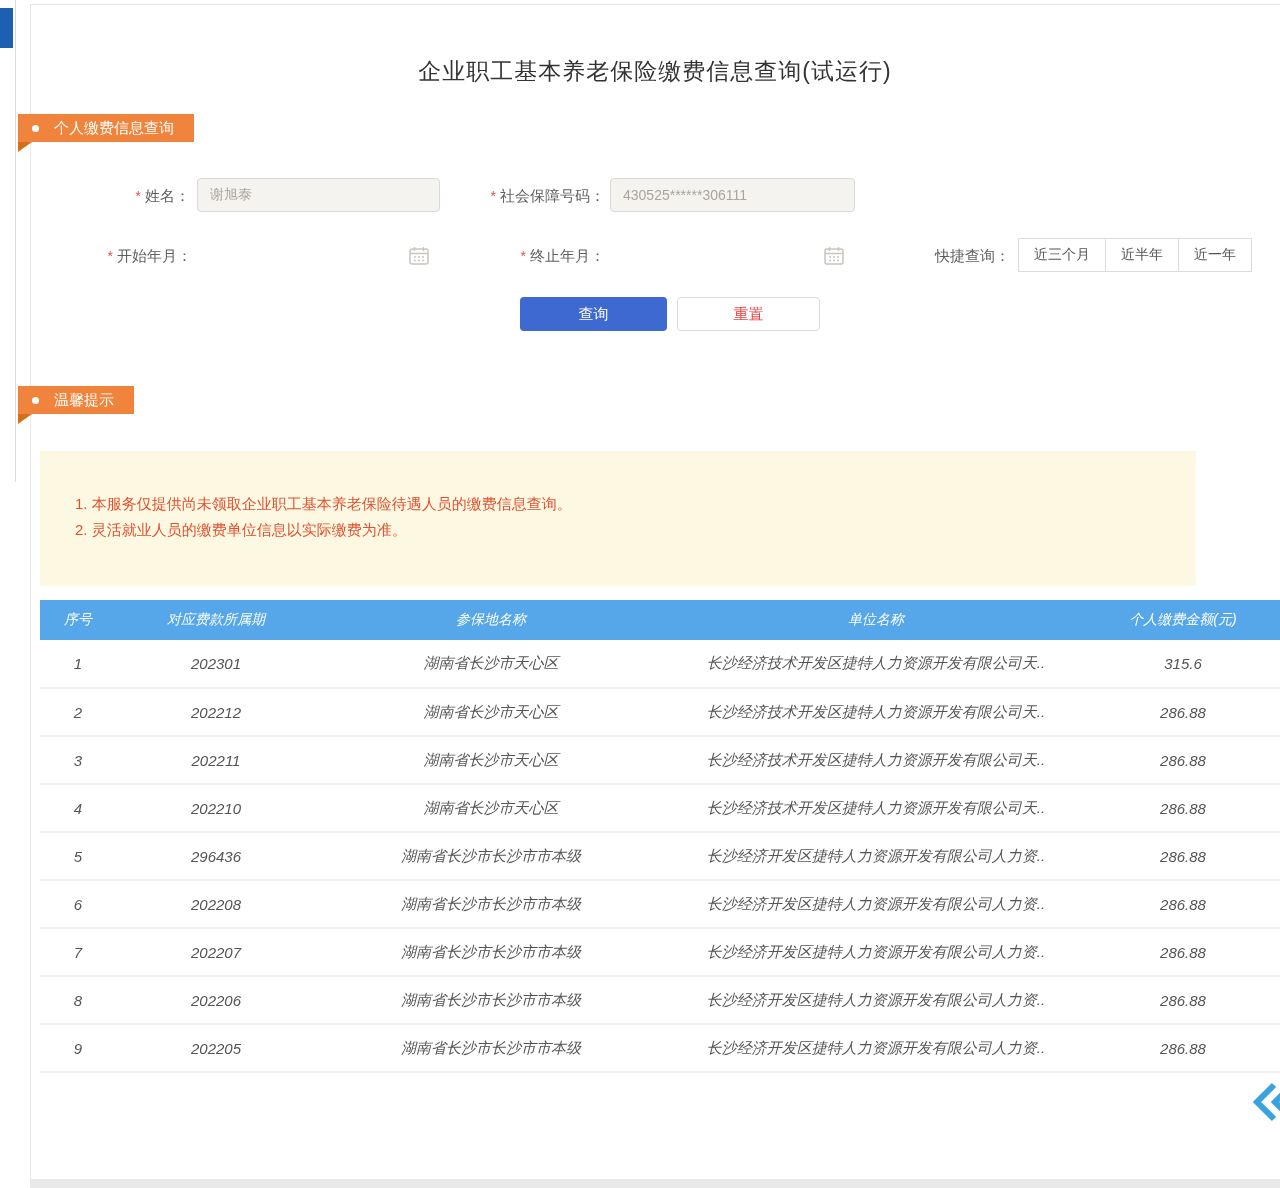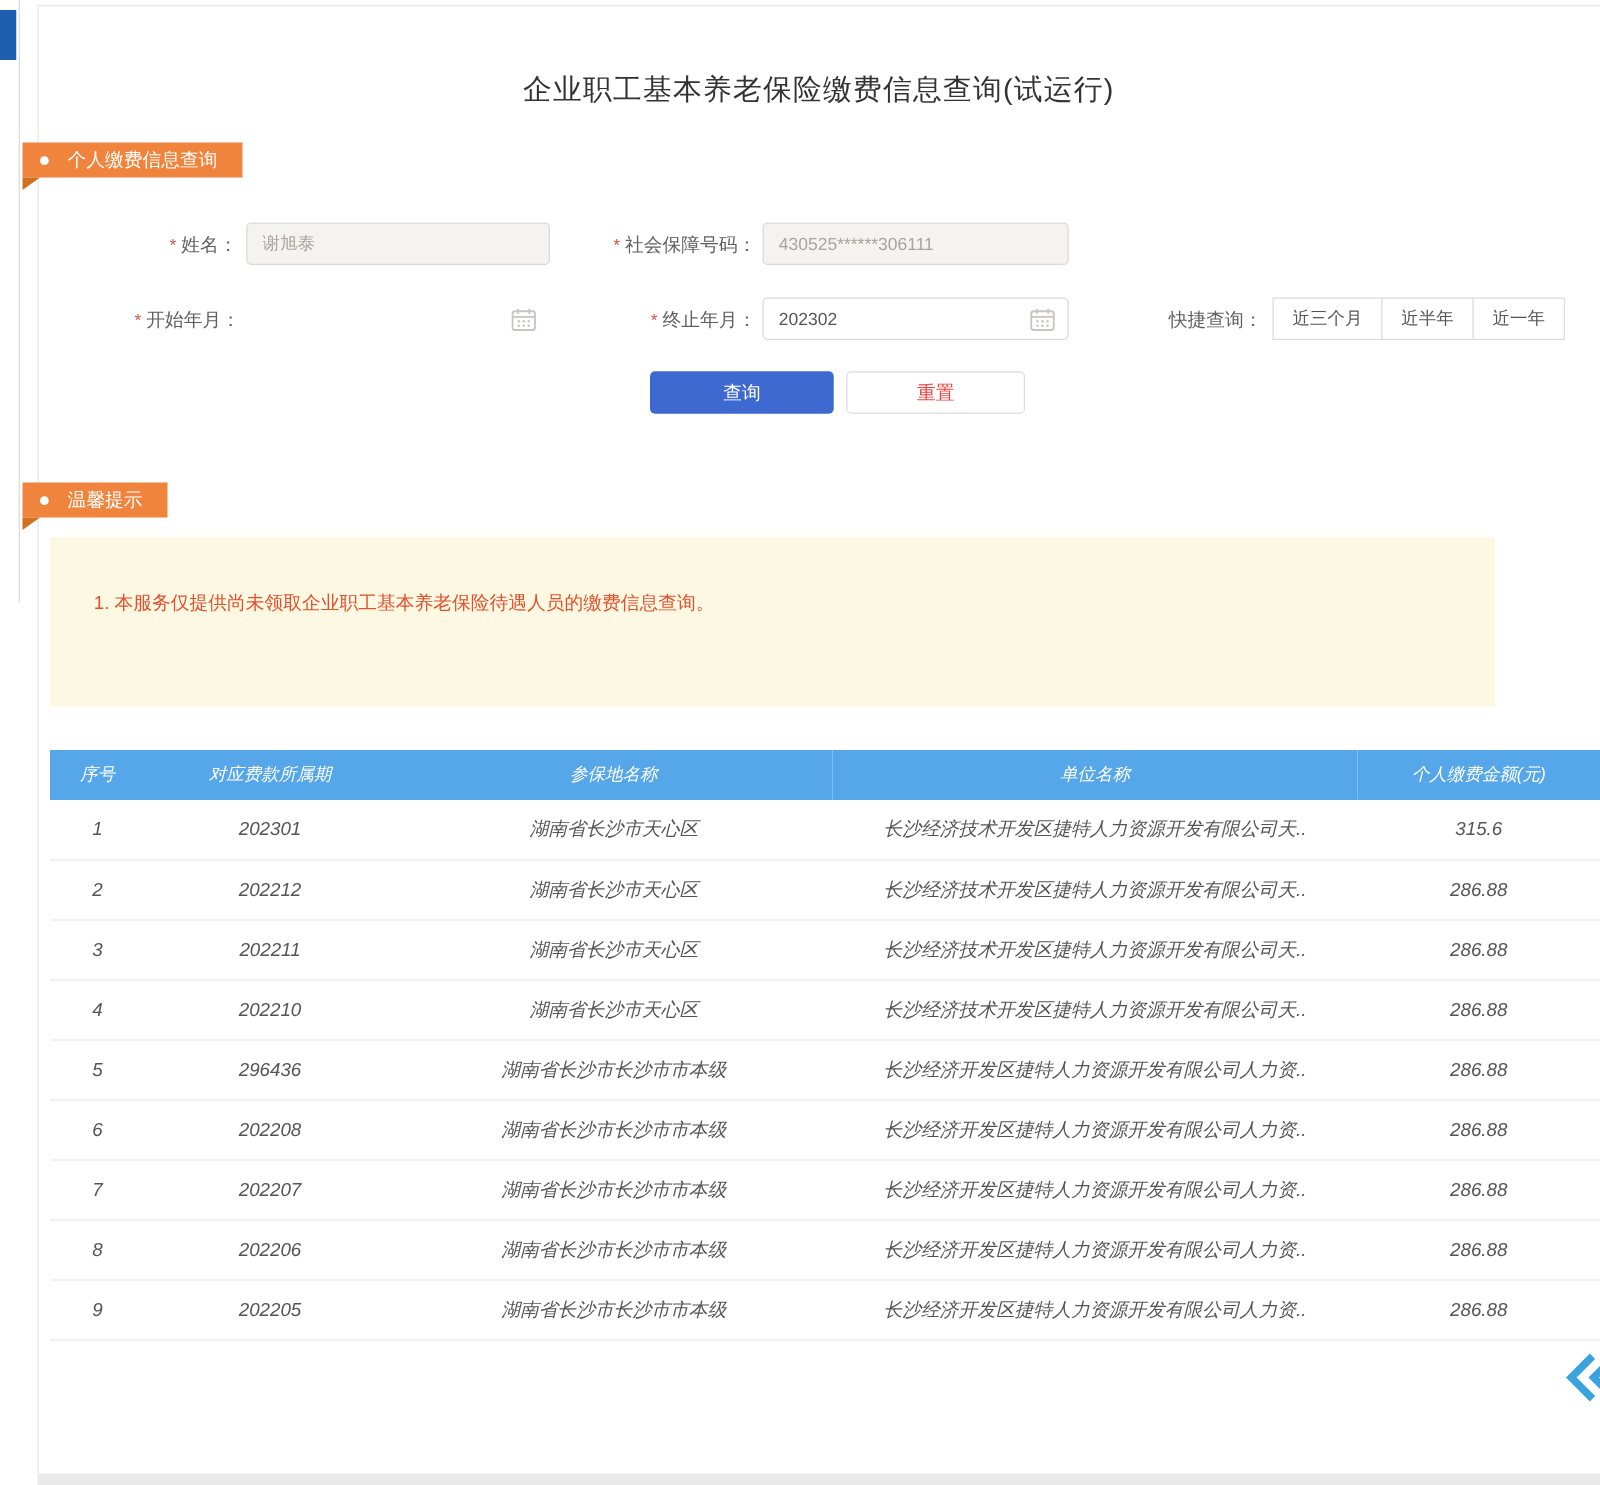--- a/index.html
+++ b/index.html
@@ -45,21 +45,21 @@
   .quick-btn { height:34px; border:1px solid #dcdcdc; background:#fff; font-size:14px;
                color:#555; padding:0 15px; display:flex; align-items:center; cursor:pointer;text-align:center; }
   .quick-btn + .quick-btn { margin-left:-1px; }
 
   .btn { position:absolute; height:34px; border-radius:4px; font-size:15px; cursor:pointer;
          display:flex; align-items:center; justify-content:center; }
   .btn.primary { left:520px; top:297px; width:147px; background:#3d69d1; color:#fff; border:none; }
   .btn.plain   { left:677px; top:297px; width:143px; background:#fff; color:#ef4444; border:1px solid #dcdcdc; }
 
   
-  .tips-panel { position:absolute; left:40px; top:430px; width:1156px; height:135px;
+  .tips-panel { position:absolute; left:40px; top:451px; width:1156px; height:135px;
                 background:#fdf8e2; padding:40px 30px 4px 35px; }
   .tips-line { font-size:15px; color:#e2502e; line-height:26px; }
 
   
   .table-wrap { position:absolute; left:40px; top:600px; width:1240px;font-style:italic; }
   table { width:100%; border-collapse:collapse; table-layout:fixed; }
   thead th { background:#55a7ea; color:#fff; font-weight:normal; font-size:14px;
              height:40px; text-align:center; }
   tbody td { height:48px; font-size:15px; color:#555; text-align:center; background:#fff;
              border-bottom:2px solid #f2f2f2; white-space:nowrap; overflow:hidden; }
@@ -112,21 +112,20 @@
         <circle cx="6" cy="14.5" r="1" fill="#c9c4be"></circle>
       <circle cx="10" cy="14.5" r="1" fill="#c9c4be"></circle>
         <circle cx="14" cy="14.5" r="1" fill="#c9c4be"></circle>
     </svg>
   </span>
 
   <div class="f-label" style="left:498px; top:246px; width:107px;">
     <span class="star">*</span>
     <span>终止年月：</span>
   </div>
-  <input class="f-input" style="left: 610px; top: 238px; width: 245px; padding-right: 36px;" value="202302">
   <span class="cal-icon" style="left:824px; top:246px;">
     <svg width="20" height="19" viewBox="0 0 20 19">
       <rect x="1" y="3" width="18" height="15" rx="2" fill="none" stroke="#c9c4be" stroke-width="1.5"></rect>
       <line x1="1" y1="7.5" x2="19" y2="7.5" stroke="#c9c4be" stroke-width="1.5"></line>
       <line x1="5.5" y1="1" x2="5.5" y2="5" stroke="#c9c4be" stroke-width="1.5"></line>
       <line x1="14.5" y1="1" x2="14.5" y2="5" stroke="#c9c4be" stroke-width="1.5"></line>
       <circle cx="6" cy="11" r="1" fill="#c9c4be"></circle>
         <circle cx="10" cy="11" r="1" fill="#c9c4be"></circle>
       <circle cx="14" cy="11" r="1" fill="#c9c4be"></circle>
         <circle cx="6" cy="14.5" r="1" fill="#c9c4be"></circle>
@@ -146,20 +145,21 @@
 
   <button class="btn primary">查询</button>
   <button class="btn plain">重置</button>
 
   <div class="ribbon tips">
     <span class="dot"></span>
     <span>温馨提示</span>
   </div>
   <div class="tips-panel">
     <div class="tips-line">1. 本服务仅提供尚未领取企业职工基本养老保险待遇人员的缴费信息查询。</div>
+    <div class="tips-line">2. 灵活就业人员的缴费单位信息以实际缴费为准。</div>
   </div>
 
   <div class="table-wrap">
     <table>
       <colgroup>
         <col style="width:76px">
           <col style="width:200px">
           <col style="width:350px">
         <col style="width:420px">
           <col style="width:194px">

